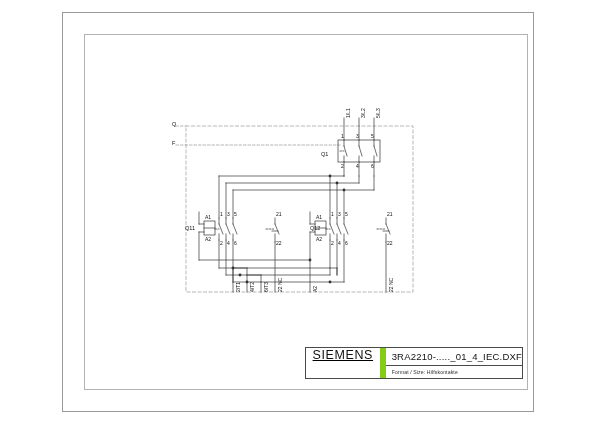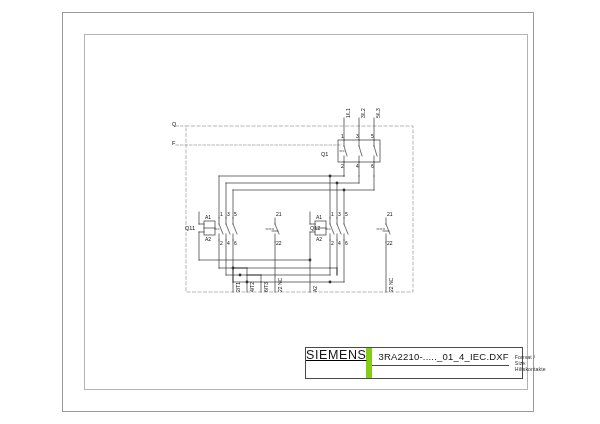--- a/index.html
+++ b/index.html
@@ -74,21 +74,21 @@
   }
   .tb-logo {
     font-family: "Liberation Sans", sans-serif;
     font-size: 12.5px;
     letter-spacing: 0.6px;
     color: #111;
   }
   .tb-right {
     flex: 1;
     display: flex;
-    flex-direction: row;
+    flex-direction: column;
     box-sizing: border-box;
   }
   .tb-dwg {
     height: 18px;
     border-bottom: 1px solid #4a4a4a;
     display: flex;
     align-items: center;
     padding-left: 6px;
     font-size: 9.5px;
     color: #111;

